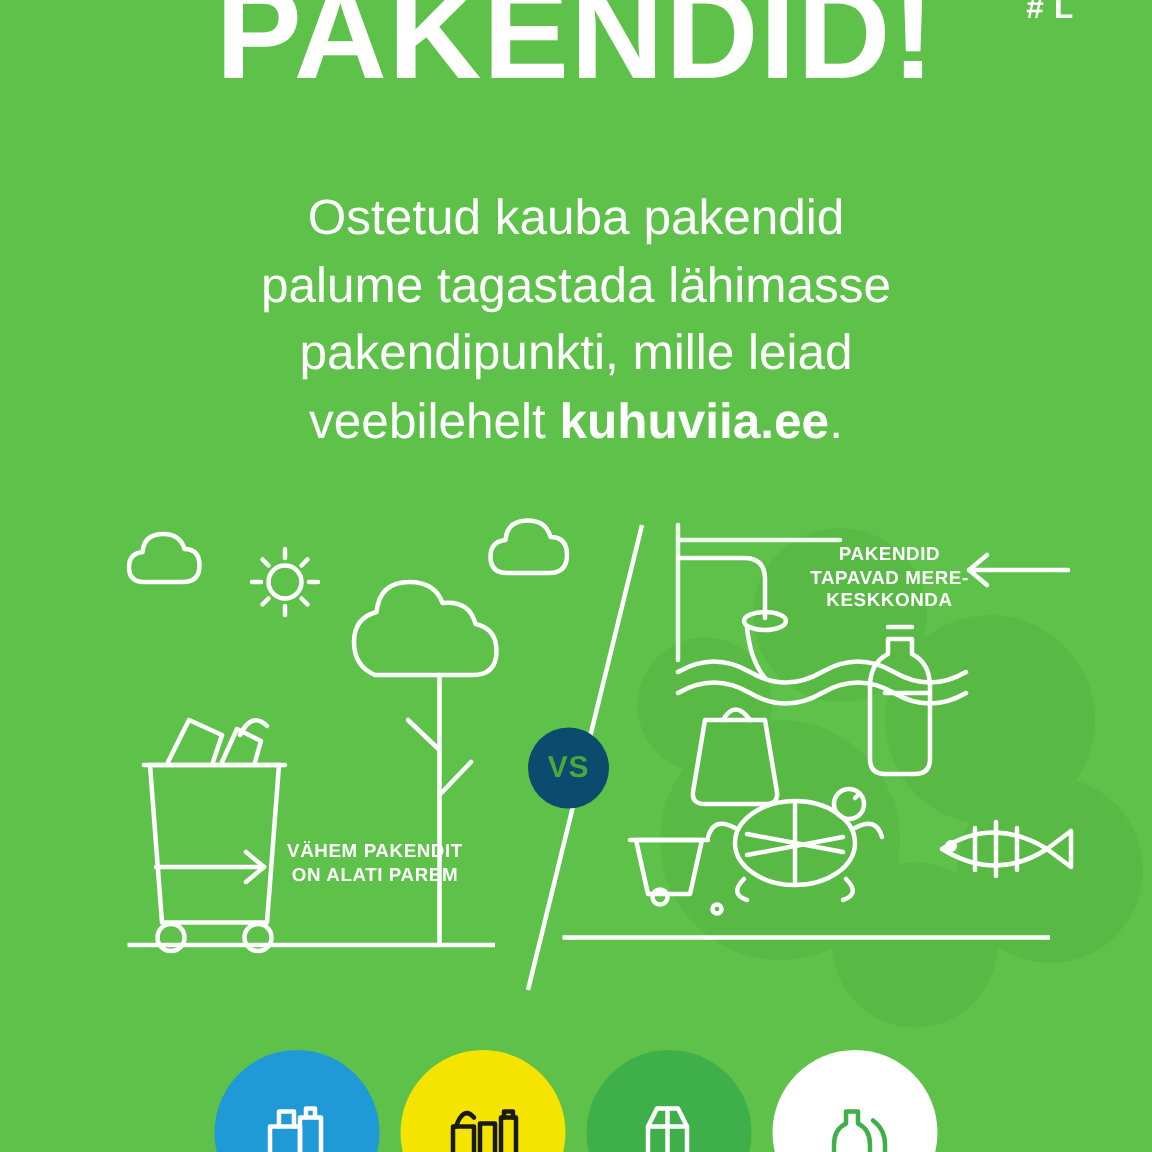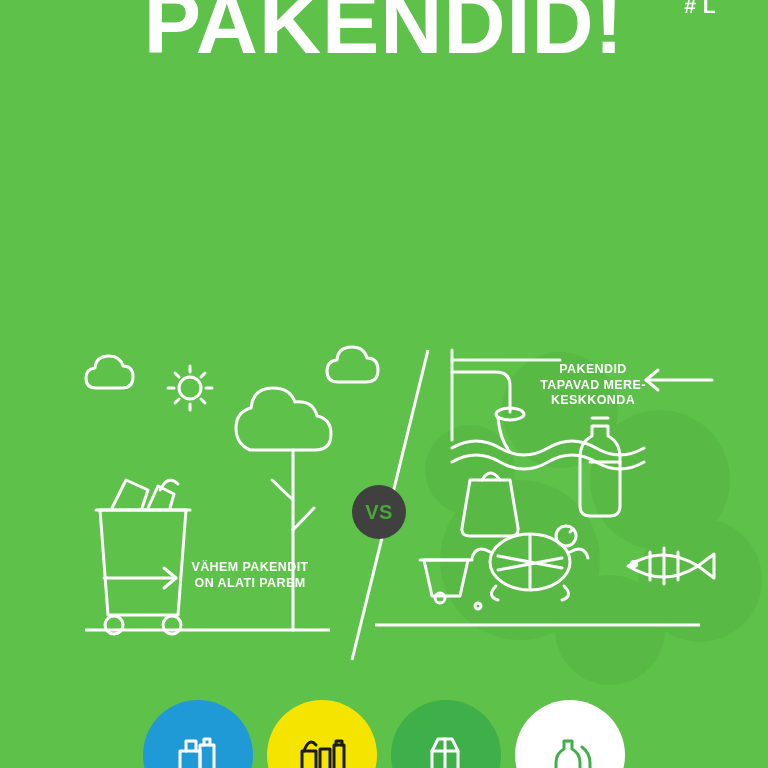--- a/index.html
+++ b/index.html
@@ -75,21 +75,21 @@
     display: block;
   }
 
   .vs-badge {
     position: absolute;
     left: 352px;
     top: 485px;
     width: 54px;
     height: 54px;
     border-radius: 50%;
-    background: #404040;
+    background: #0c4a6e;
     color: #4aa83a;
     font-size: 20px;
     font-weight: bold;
     display: flex;
     align-items: center;
     justify-content: center;
     letter-spacing: 0.5px;
   }
 
   .caption {
@@ -135,20 +135,26 @@
 </style>
 </head>
 <body>
 
 <div class="poster">
 
   <div class="hashtag"># L</div>
 
   <div class="headline">PAKENDID!</div>
 
+  <div class="body-copy">
+    <span>Ostetud kauba pakendid</span><br>
+    <span>palume tagastada lähimasse</span><br>
+    <span>pakendipunkti, mille leiad</span><br>
+    <span>veebilehelt </span><span class="strong">kuhuviia.ee</span><span>.</span>
+  </div>
 
   <div class="illustration">
     <svg width="768" height="360" viewBox="0 0 768 360" fill="none" xmlns="http://www.w3.org/2000/svg">
 
       <g opacity="0.35">
         <circle cx="560" cy="80" r="58" fill="#4daf3b"></circle>
         <circle cx="660" cy="150" r="70" fill="#4daf3b"></circle>
         <circle cx="700" cy="250" r="62" fill="#4daf3b"></circle>
         <circle cx="520" cy="230" r="80" fill="#4daf3b"></circle>
         <circle cx="610" cy="300" r="55" fill="#4daf3b"></circle>

